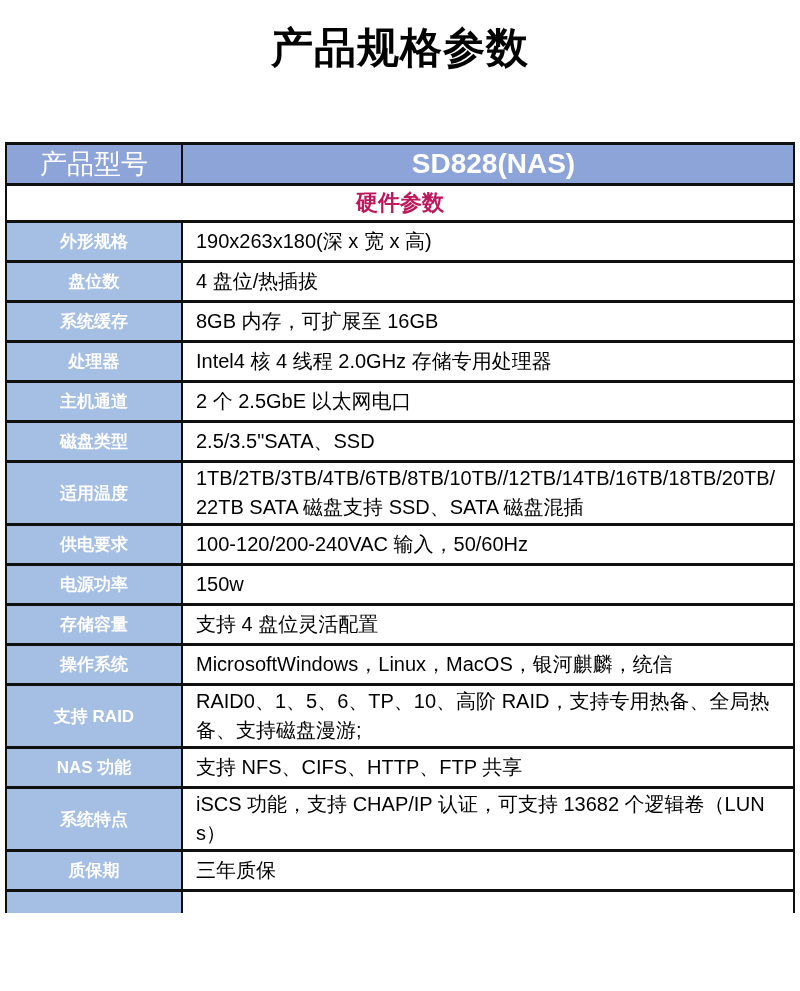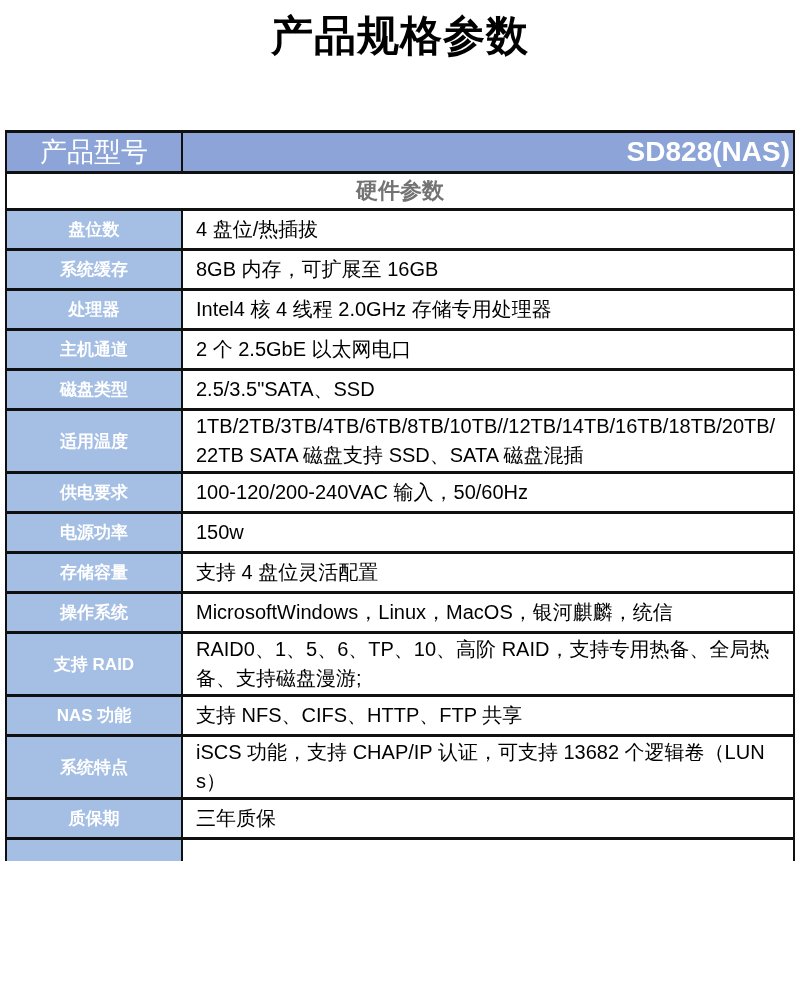--- a/index.html
+++ b/index.html
@@ -16,21 +16,21 @@
     margin: 0;
     padding: 0;
     width: 800px;
     height: 991px;
     overflow: hidden;
     background: #ffffff;
     font-family: "Liberation Sans", sans-serif;
   }
   .page { position: relative; width: 800px; height: 991px; }
   .page-title {
-    margin-top: 8px;
+    margin-top: 20px;
     text-align: center;
     font-size: 42px;
     font-weight: bold;
     letter-spacing: 1px;
     color: var(--title-text);
   }
   table.spec-table {
     position: absolute;
     left: 5px;
     top: 122px;
@@ -52,27 +52,27 @@
     font-weight: normal;
     text-align: center;
     height: 41px;
     padding: 0;
   }
   th.header-value {
     background: var(--header-bg);
     color: var(--header-text);
     font-size: 28px;
     font-weight: bold;
-    text-align: right;
+    text-align: center;
     padding: 0 3px 0 14px;
     height: 41px;
   }
   td.section-cell {
     background: #ffffff;
-    color: #737373;
+    color: #be185d;
     font-size: 22px;
     font-weight: bold;
     text-align: center;
     height: 37px;
     padding: 0;
   }
   td.label-cell {
     background: var(--label-bg);
     color: var(--label-text);
     font-size: 17px;
@@ -109,20 +109,24 @@
     <thead>
       <tr>
         <th class="header-label">产品型号</th>
         <th class="header-value">SD828(NAS)</th>
       </tr>
       <tr>
         <td class="section-cell" colspan="2">硬件参数</td>
       </tr>
     </thead>
     <tbody>
+        <tr>
+          <td class="label-cell">外形规格</td>
+          <td class="value-cell">190x263x180(深 x 宽 x 高)</td>
+        </tr>
         <tr>
           <td class="label-cell">盘位数</td>
           <td class="value-cell">4 盘位/热插拔</td>
         </tr>
         <tr>
           <td class="label-cell">系统缓存</td>
           <td class="value-cell">8GB 内存，可扩展至 16GB</td>
         </tr>
         <tr>
           <td class="label-cell">处理器</td>

